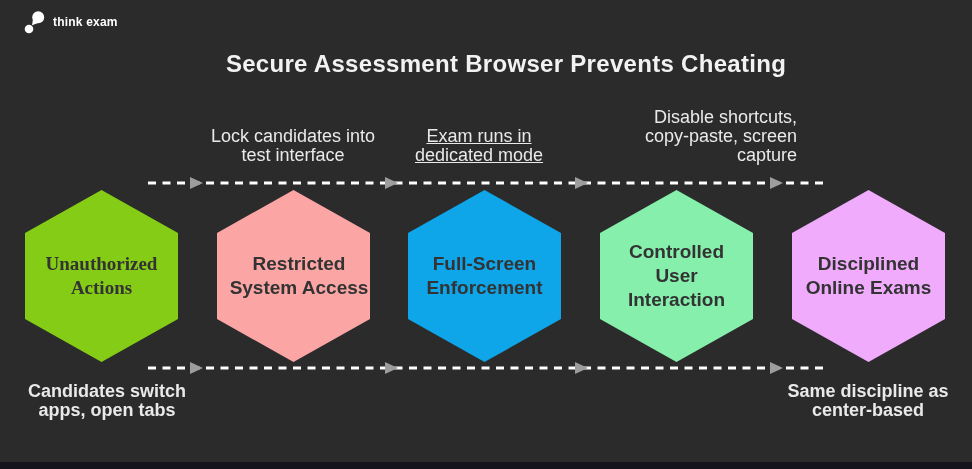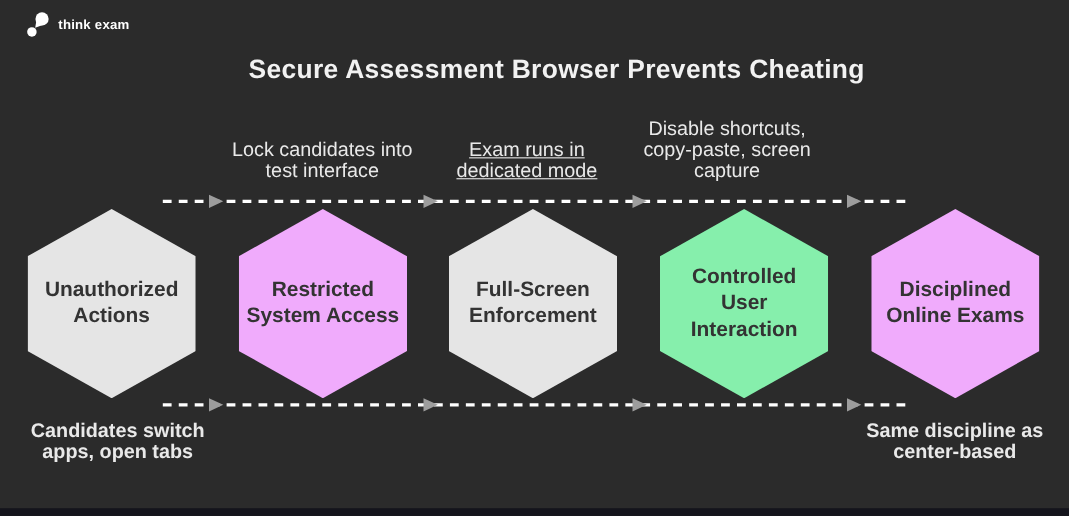--- a/index.html
+++ b/index.html
@@ -32,21 +32,21 @@
   
   .note {
     position: absolute;
     color: #e9e9e9; font-size: 18px; line-height: 19px;
     text-align: center;
     display: flex; align-items: flex-end; justify-content: center;
   }
   .note-top { height: 62px; top: 103px; }
   .note-top-1 { left: 198px; width: 190px; }
   .note-top-2 { left: 404px; width: 150px; text-decoration: underline; }
-  .note-top-3 { left: 576px; width: 170px; }
+  .note-top-3 { left: 627px; width: 170px; text-align: right; }
   .note-bottom { top: 382px; height: 44px; align-items: flex-start; font-weight: bold; }
   .note-bottom-1 { left: 17px;  width: 180px; }
   .note-bottom-2 { left: 778px; width: 180px; }
   
   .flow-line { position: absolute; left: 146px; width: 680px; height: 16px; }
   .flow-line-top { top: 175px; }
   .flow-line-bottom { top: 360px; }
   .flow-line line { stroke: #ffffff; stroke-width: 3; stroke-dasharray: 8 6.5; }
   .flow-line polygon { fill: #9d9d9d; }
   
@@ -94,27 +94,27 @@
   <div class="note note-top note-top-3">Disable shortcuts, copy-paste, screen capture</div>
 
   <svg class="flow-line flow-line-top">
     <line x1="2" y1="8" x2="678" y2="8"></line>
     <polygon points="44,2 44,14 57,8"></polygon>
     <polygon points="239,2 239,14 252,8"></polygon>
     <polygon points="429,2 429,14 442,8"></polygon>
     <polygon points="624,2 624,14 637,8"></polygon>
   </svg>
 
-  <div class="hex hex-1" style="background: #e5e5e5;">
+  <div class="hex hex-1" style="background: #84cc16; font-family: Liberation Serif, serif;">
     <span class="hex-label">Unauthorized Actions</span>
   </div>
-  <div class="hex hex-2" style="background: #f0abfc;">
+  <div class="hex hex-2" style="background: #fca5a5; justify-content: flex-end;">
     <span class="hex-label">Restricted System Access</span>
   </div>
-  <div class="hex hex-3" style="background: #e5e5e5;">
+  <div class="hex hex-3" style="background: #0ea5e9;">
     <span class="hex-label">Full-Screen Enforcement</span>
   </div>
   <div class="hex hex-4" style="background: #86efac;">
     <span class="hex-label">Controlled User Interaction</span>
   </div>
   <div class="hex hex-5" style="background: #f0abfc;">
     <span class="hex-label">Disciplined Online Exams</span>
   </div>
 
   <svg class="flow-line flow-line-bottom">

